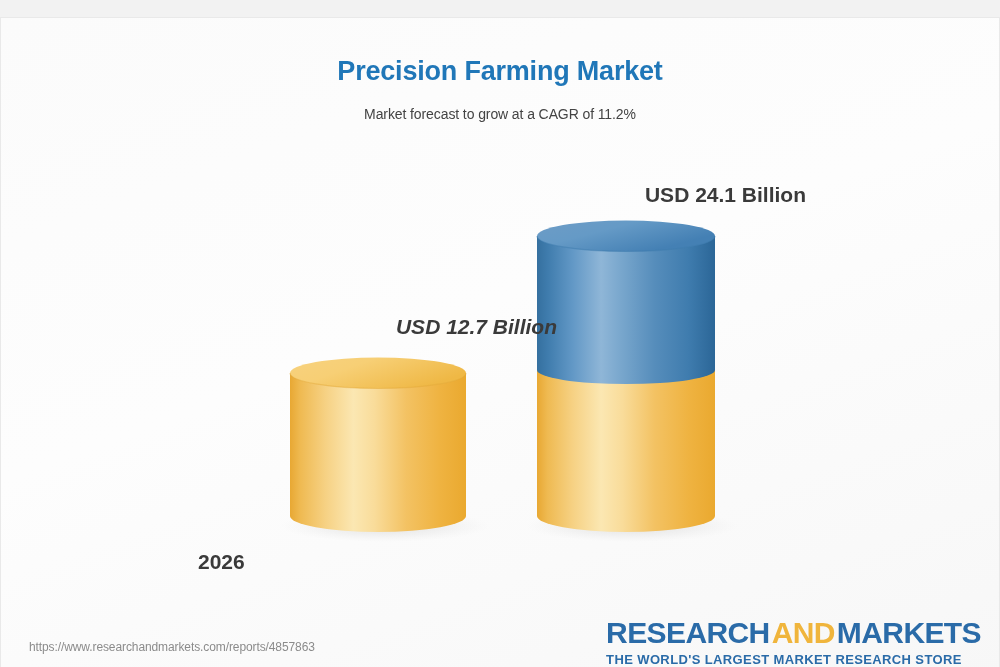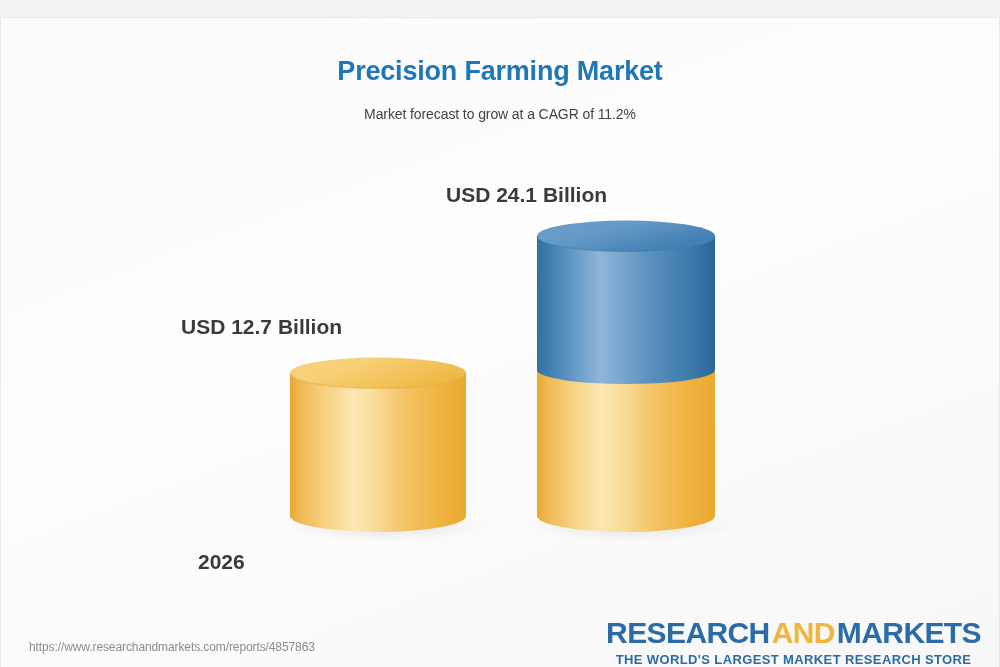--- a/index.html
+++ b/index.html
@@ -56,24 +56,24 @@
     top: 0;
     width: 1000px;
     height: 667px;
   }
 
   .value-label {
     position: absolute;
     font-size: 21px;
     font-weight: bold;
     color: #3a3a3a;
-    text-align: left;
-    white-space: nowrap;
-  }
-  .value-label.v-2026 { left: 180px; top: 297px; width: 360px; }
+    text-align: right;
+    white-space: nowrap;
+  }
+  .value-label.v-2026 { left: 196px; top: 297px; width: 360px; font-style: italic; }
   .value-label.v-2032 { left: 445px; top: 165px; width: 360px; }
 
   .cat-label {
     position: absolute;
     font-size: 21px;
     font-weight: bold;
     color: #3a3a3a;
     text-align: left;
     white-space: nowrap;
   }
@@ -97,21 +97,21 @@
     font-size: 12px;
     color: #8b8b8b;
     letter-spacing: -0.1px;
     white-space: nowrap;
   }
 
   .logo {
     position: absolute;
     right: 18px;
     top: 600px;
-    text-align: center;
+    text-align: left;
     line-height: 1;
   }
   .logo-main {
     font-size: 30px;
     font-weight: bold;
     letter-spacing: -0.6px;
     white-space: nowrap;
   }
   .logo-word-research { color: #2a6ba8; }
   .logo-word-and { color: #f0b53c; padding: 0 2px; }

